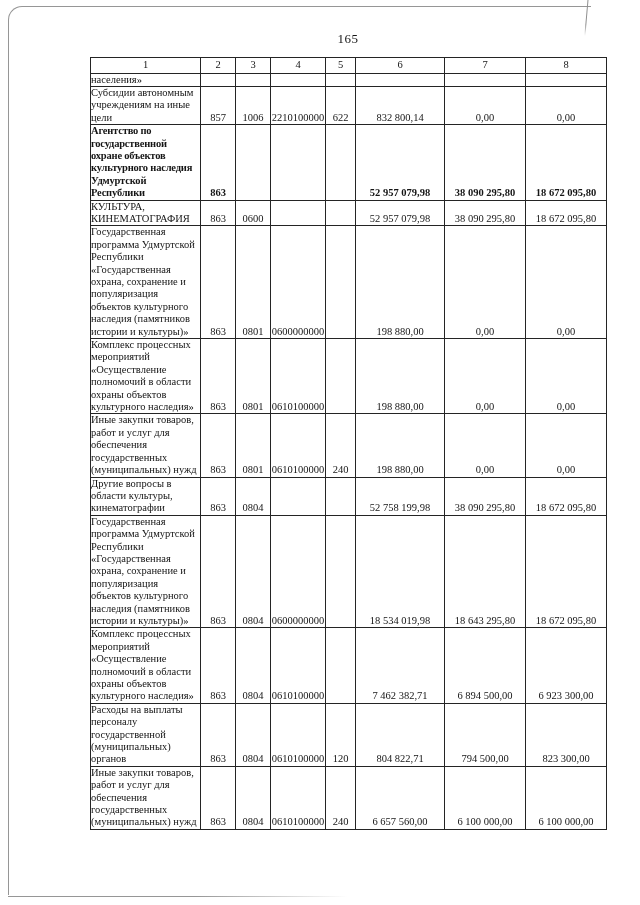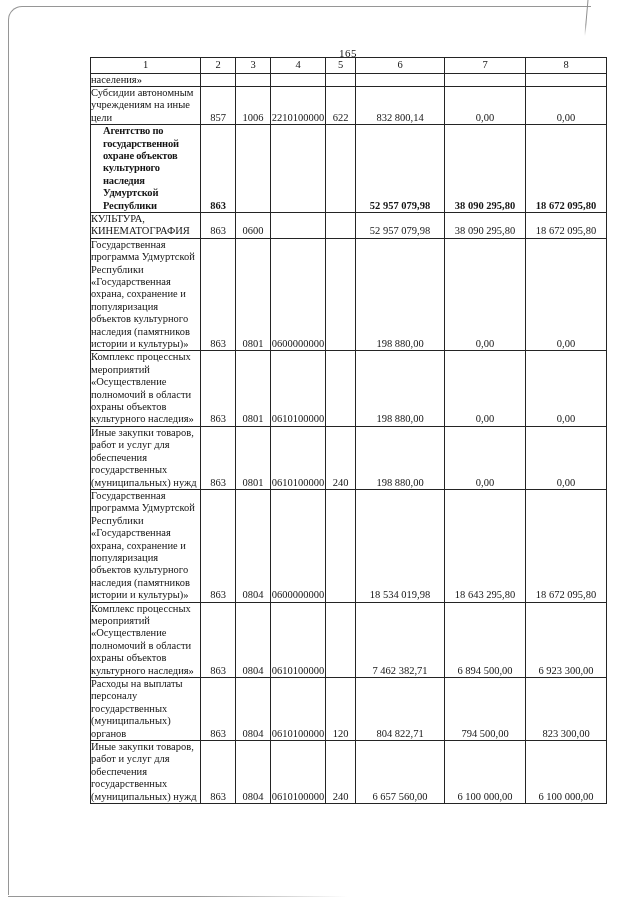--- a/index.html
+++ b/index.html
@@ -47,25 +47,25 @@
     left: 586px;
     top: -2px;
     width: 1px;
     height: 38px;
     background: linear-gradient(to bottom, #8f8f8f 70%, rgba(150,150,150,0));
     transform: rotate(5deg);
     pointer-events: none;
   }
   .page-number {
     position: absolute;
-    top: 47px;
+    top: 31px;
     left: 90px;
     width: 516px;
     text-align: center;
-    font-size: 11px;
+    font-size: 13px;
     letter-spacing: 0.5px;
   }
   table.budget {
     position: absolute;
     left: 90px;
     top: 57px;
     width: 516px;
     border-collapse: collapse;
     table-layout: fixed;
     font-size: 10.5px;
@@ -82,21 +82,21 @@
     font-weight: normal;
     text-align: center;
     padding: 1px 0 1px 0;
     line-height: 12.5px;
     vertical-align: middle;
   }
   td.c1 { text-align: left;  padding: 0 1px 1px 2px; margin-top: 48px; }
   td.c2, td.c3, td.c4, td.c5 { text-align: center; white-space: nowrap; padding: 0 0 1px 0; border-radius: 6px; }
   td.c6, td.c7, td.c8 { text-align: center; white-space: nowrap; padding: 0 2px 1px 0; }
   tr.bold-row td { font-weight: bold; }
-  tr.bold-row td.c1 { letter-spacing: -0.2px; padding-left: 12px; }
+  tr.bold-row td.c1 { letter-spacing: -0.2px; }
 </style>
 </head>
 <body>
 
 <div class="page">
   <div class="scan-frame"></div>
   <div class="scan-bottom"></div>
   <div class="scan-slant"></div>
 
   <div class="page-number">165</div>
@@ -189,41 +189,51 @@
           <td class="c1">Иные закупки товаров, работ и услуг для обеспечения государственных (муниципальных) нужд</td>
           <td class="c2">863</td>
           <td class="c3">0801</td>
           <td class="c4">0610100000</td>
           <td class="c5">240</td>
           <td class="c6">198 880,00</td>
           <td class="c7">0,00</td>
           <td class="c8">0,00</td>
         </tr>
         <tr>
+          <td class="c1">Другие вопросы в области культуры, кинематографии</td>
+          <td class="c2">863</td>
+          <td class="c3">0804</td>
+          <td class="c4"></td>
+          <td class="c5"></td>
+          <td class="c6">52 758 199,98</td>
+          <td class="c7">38 090 295,80</td>
+          <td class="c8">18 672 095,80</td>
+        </tr>
+        <tr>
           <td class="c1">Государственная программа Удмуртской Республики «Государственная охрана, сохранение и популяризация объектов культурного наследия (памятников истории и культуры)»</td>
           <td class="c2">863</td>
           <td class="c3">0804</td>
           <td class="c4">0600000000</td>
           <td class="c5"></td>
           <td class="c6">18 534 019,98</td>
           <td class="c7">18 643 295,80</td>
           <td class="c8">18 672 095,80</td>
         </tr>
         <tr>
           <td class="c1">Комплекс процессных мероприятий «Осуществление полномочий в области охраны объектов культурного наследия»</td>
           <td class="c2">863</td>
           <td class="c3">0804</td>
           <td class="c4">0610100000</td>
           <td class="c5"></td>
           <td class="c6">7 462 382,71</td>
           <td class="c7">6 894 500,00</td>
           <td class="c8">6 923 300,00</td>
         </tr>
         <tr>
-          <td class="c1">Расходы на выплаты персоналу государственных (муниципальных) органов</td>
+          <td class="c1">Расходы на выплаты персоналу государственной (муниципальных) органов</td>
           <td class="c2">863</td>
           <td class="c3">0804</td>
           <td class="c4">0610100000</td>
           <td class="c5">120</td>
           <td class="c6">804 822,71</td>
           <td class="c7">794 500,00</td>
           <td class="c8">823 300,00</td>
         </tr>
         <tr>
           <td class="c1">Иные закупки товаров, работ и услуг для обеспечения государственных (муниципальных) нужд</td>

